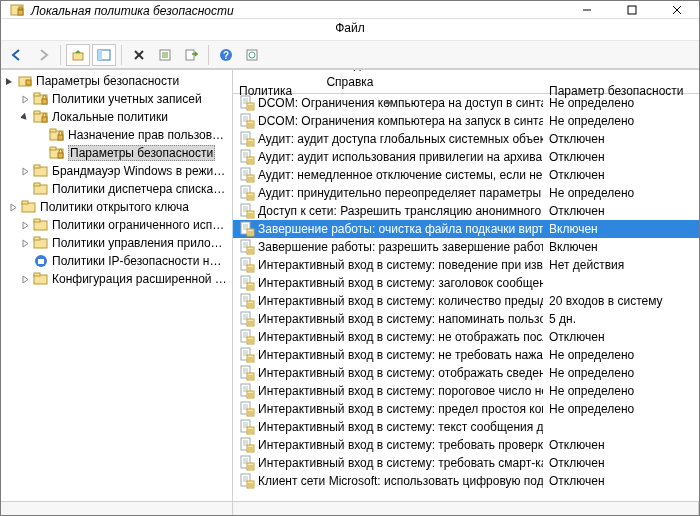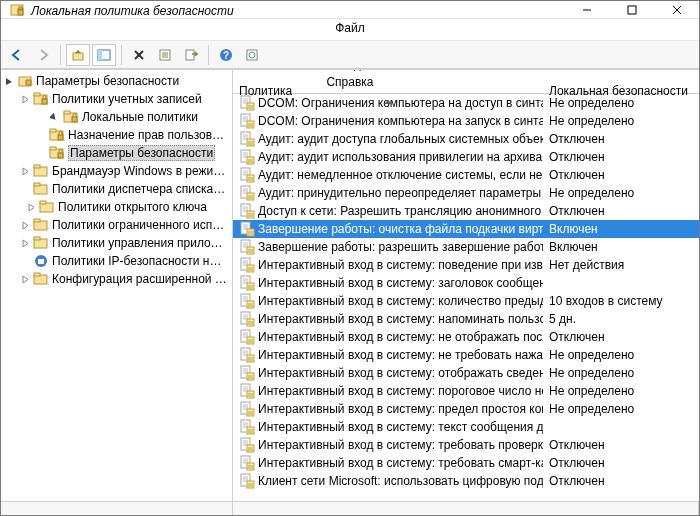--- a/index.html
+++ b/index.html
@@ -169,21 +169,21 @@
             </svg>
           </span>
           <span class="tree-icon"><svg width="16" height="16">
               <rect x="1" y="4" width="13" height="9" fill="#f7e29c" stroke="#b89a3a"></rect>
               <rect x="1" y="2" width="6" height="3" fill="#f7e29c" stroke="#b89a3a"></rect>
               <rect x="9" y="8" width="5" height="5" fill="#e8b54b" stroke="#a07818"></rect>
               <path d="M10 8 v-2 a1.5 1.5 0 0 1 3 0 v2" fill="none" stroke="#a07818"></path>
             </svg></span>
           <span class="tree-label">Политики учетных записей</span>
         </div>
-        <div class="tree-row" style="padding-left: 18px; justify-content: center;">
+        <div class="tree-row" style="padding-left: 18px;">
           <span class="tree-expander">
             <svg width="9" height="9">
               <path d="M1 1 L7 5 L1 8 Z" fill="#444" transform="rotate(45 4 4)"></path>
             </svg>
           </span>
           <span class="tree-icon"><svg width="16" height="16">
               <rect x="1" y="4" width="13" height="9" fill="#f7e29c" stroke="#b89a3a"></rect>
               <rect x="1" y="2" width="6" height="3" fill="#f7e29c" stroke="#b89a3a"></rect>
               <rect x="9" y="8" width="5" height="5" fill="#e8b54b" stroke="#a07818"></rect>
               <path d="M10 8 v-2 a1.5 1.5 0 0 1 3 0 v2" fill="none" stroke="#a07818"></path>
@@ -223,21 +223,21 @@
           <span class="tree-label">Брандмауэр Windows в режиме повы</span>
         </div>
         <div class="tree-row" style="padding-left: 18px;">
           <span class="tree-expander"></span>
           <span class="tree-icon"><svg width="16" height="16">
               <rect x="1" y="4" width="13" height="9" fill="#f7e29c" stroke="#b89a3a"></rect>
               <rect x="1" y="2" width="6" height="3" fill="#f7e29c" stroke="#b89a3a"></rect>
             </svg></span>
           <span class="tree-label">Политики диспетчера списка сетей</span>
         </div>
-        <div class="tree-row" style="padding-left: 24px;">
+        <div class="tree-row" style="padding-left: 6px;">
           <span class="tree-expander">
             <svg width="9" height="9">
               <path d="M2 1 L7 4.5 L2 8 Z" fill="none" stroke="#888"></path>
             </svg>
           </span>
           <span class="tree-icon"><svg width="16" height="16">
               <rect x="1" y="4" width="13" height="9" fill="#f7e29c" stroke="#b89a3a"></rect>
               <rect x="1" y="2" width="6" height="3" fill="#f7e29c" stroke="#b89a3a"></rect>
             </svg></span>
           <span class="tree-label">Политики открытого ключа</span>
@@ -287,21 +287,21 @@
           <span class="tree-label">Конфигурация расширенной полит</span>
         </div>
       </div>
 
     <div class="list">
       <div class="list-header">
         <div class="col-h col1 sorted">
             <span>Политика</span>
           </div>
         <div class="col-h col2">
-            <span>Локальная безопасности</span>
+            <span>Параметр безопасности</span>
           </div>
       </div>
       <div class="list-body" id="list-body">
           <div class="list-row">
             <div class="cell c1">
               <svg class="policy-icon" width="16" height="16" viewBox="0 0 16 16">
                 <rect x="2" y="1" width="9" height="12" fill="#fff" stroke="#9aa"></rect>
                 <path d="M4 4 h5 M4 6 h5 M4 8 h5" stroke="#bbb"></path>
                 <rect x="8" y="8" width="7" height="7" fill="#f4e7b8" stroke="#c8a838"></rect>
                 <path d="M9 11 h5 M9 13 h5" stroke="#c8a838"></path>
@@ -433,21 +433,21 @@
           <div class="list-row">
             <div class="cell c1">
               <svg class="policy-icon" width="16" height="16" viewBox="0 0 16 16">
                 <rect x="2" y="1" width="9" height="12" fill="#fff" stroke="#9aa"></rect>
                 <path d="M4 4 h5 M4 6 h5 M4 8 h5" stroke="#bbb"></path>
                 <rect x="8" y="8" width="7" height="7" fill="#f4e7b8" stroke="#c8a838"></rect>
                 <path d="M9 11 h5 M9 13 h5" stroke="#c8a838"></path>
               </svg>
               <span>Интерактивный вход в систему: количество предыдущих …</span>
             </div>
-            <div class="cell c2">10 входов в систему</div>
+            <div class="cell c2">20 входов в систему</div>
           </div>
           <div class="list-row">
             <div class="cell c1">
               <svg class="policy-icon" width="16" height="16" viewBox="0 0 16 16">
                 <rect x="2" y="1" width="9" height="12" fill="#fff" stroke="#9aa"></rect>
                 <path d="M4 4 h5 M4 6 h5 M4 8 h5" stroke="#bbb"></path>
                 <rect x="8" y="8" width="7" height="7" fill="#f4e7b8" stroke="#c8a838"></rect>
                 <path d="M9 11 h5 M9 13 h5" stroke="#c8a838"></path>
               </svg>
               <span>Интерактивный вход в систему: напоминать пользовател…</span>

